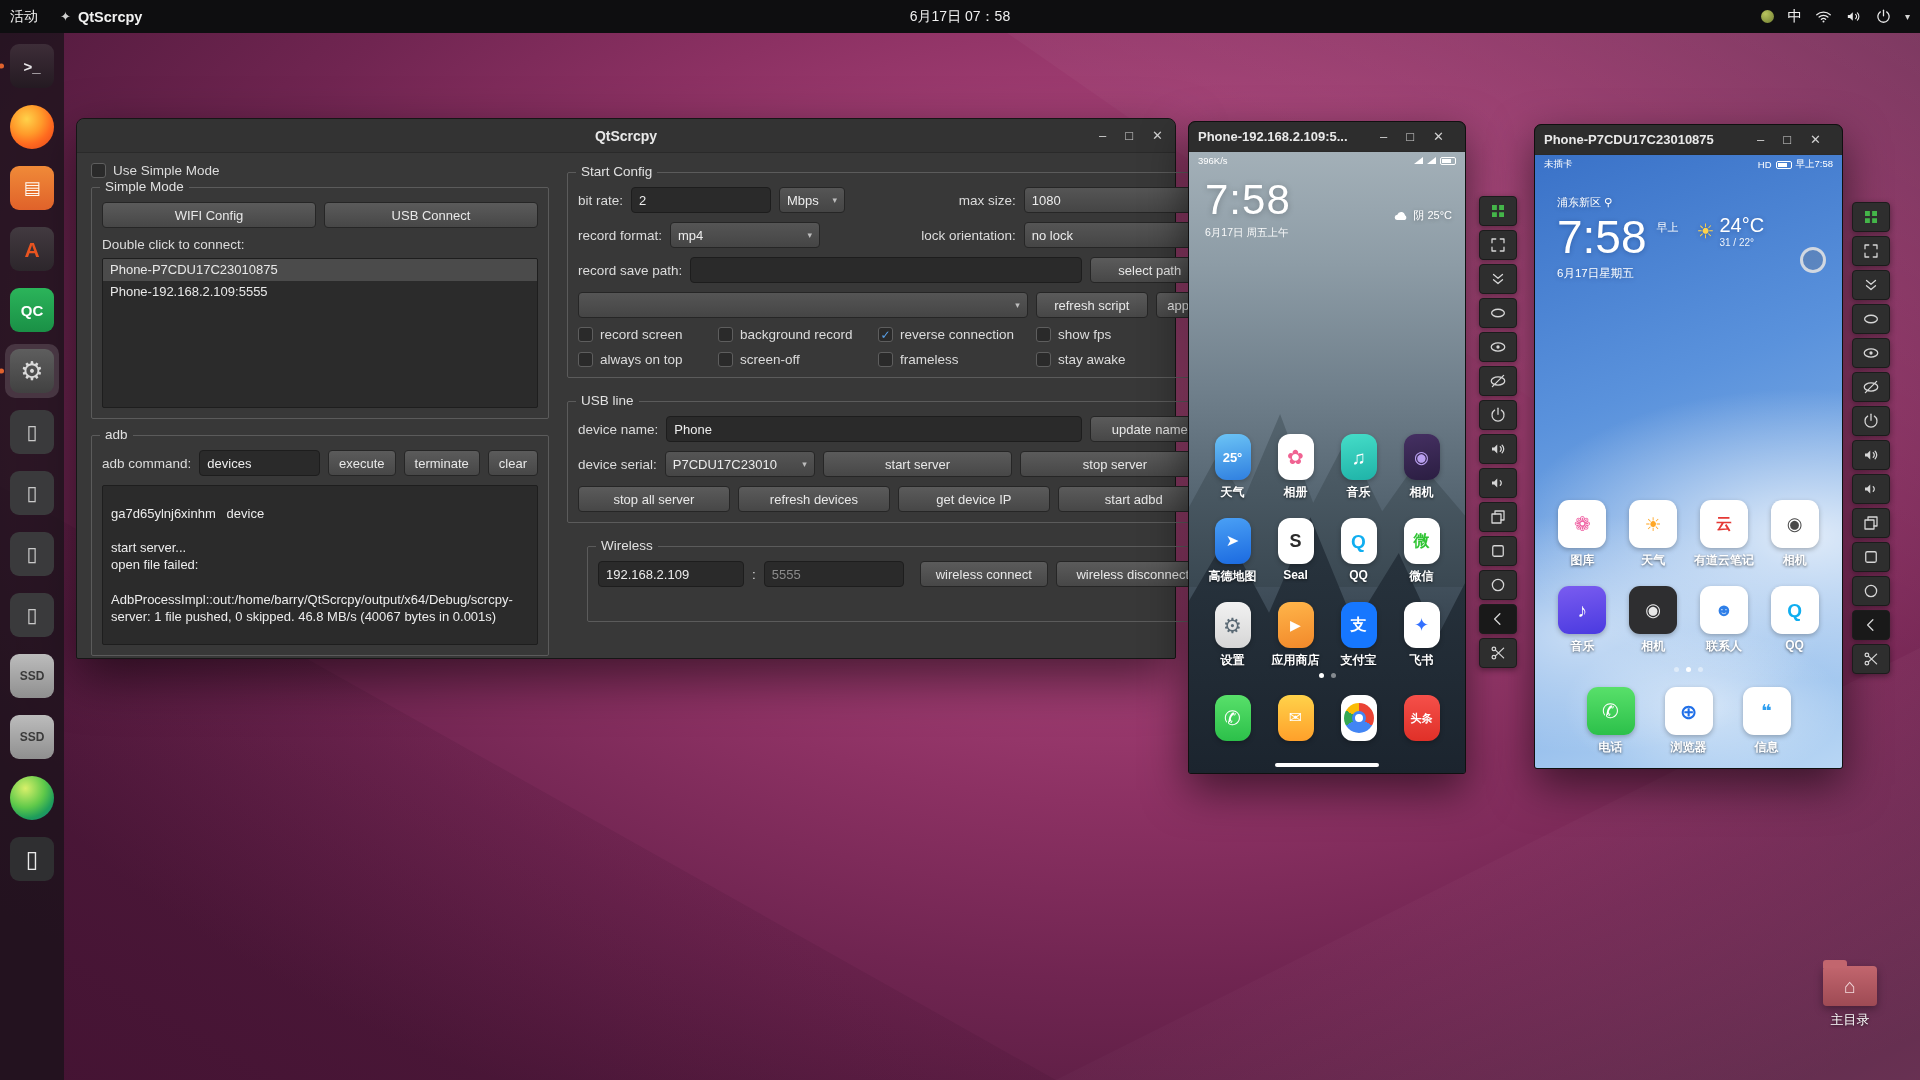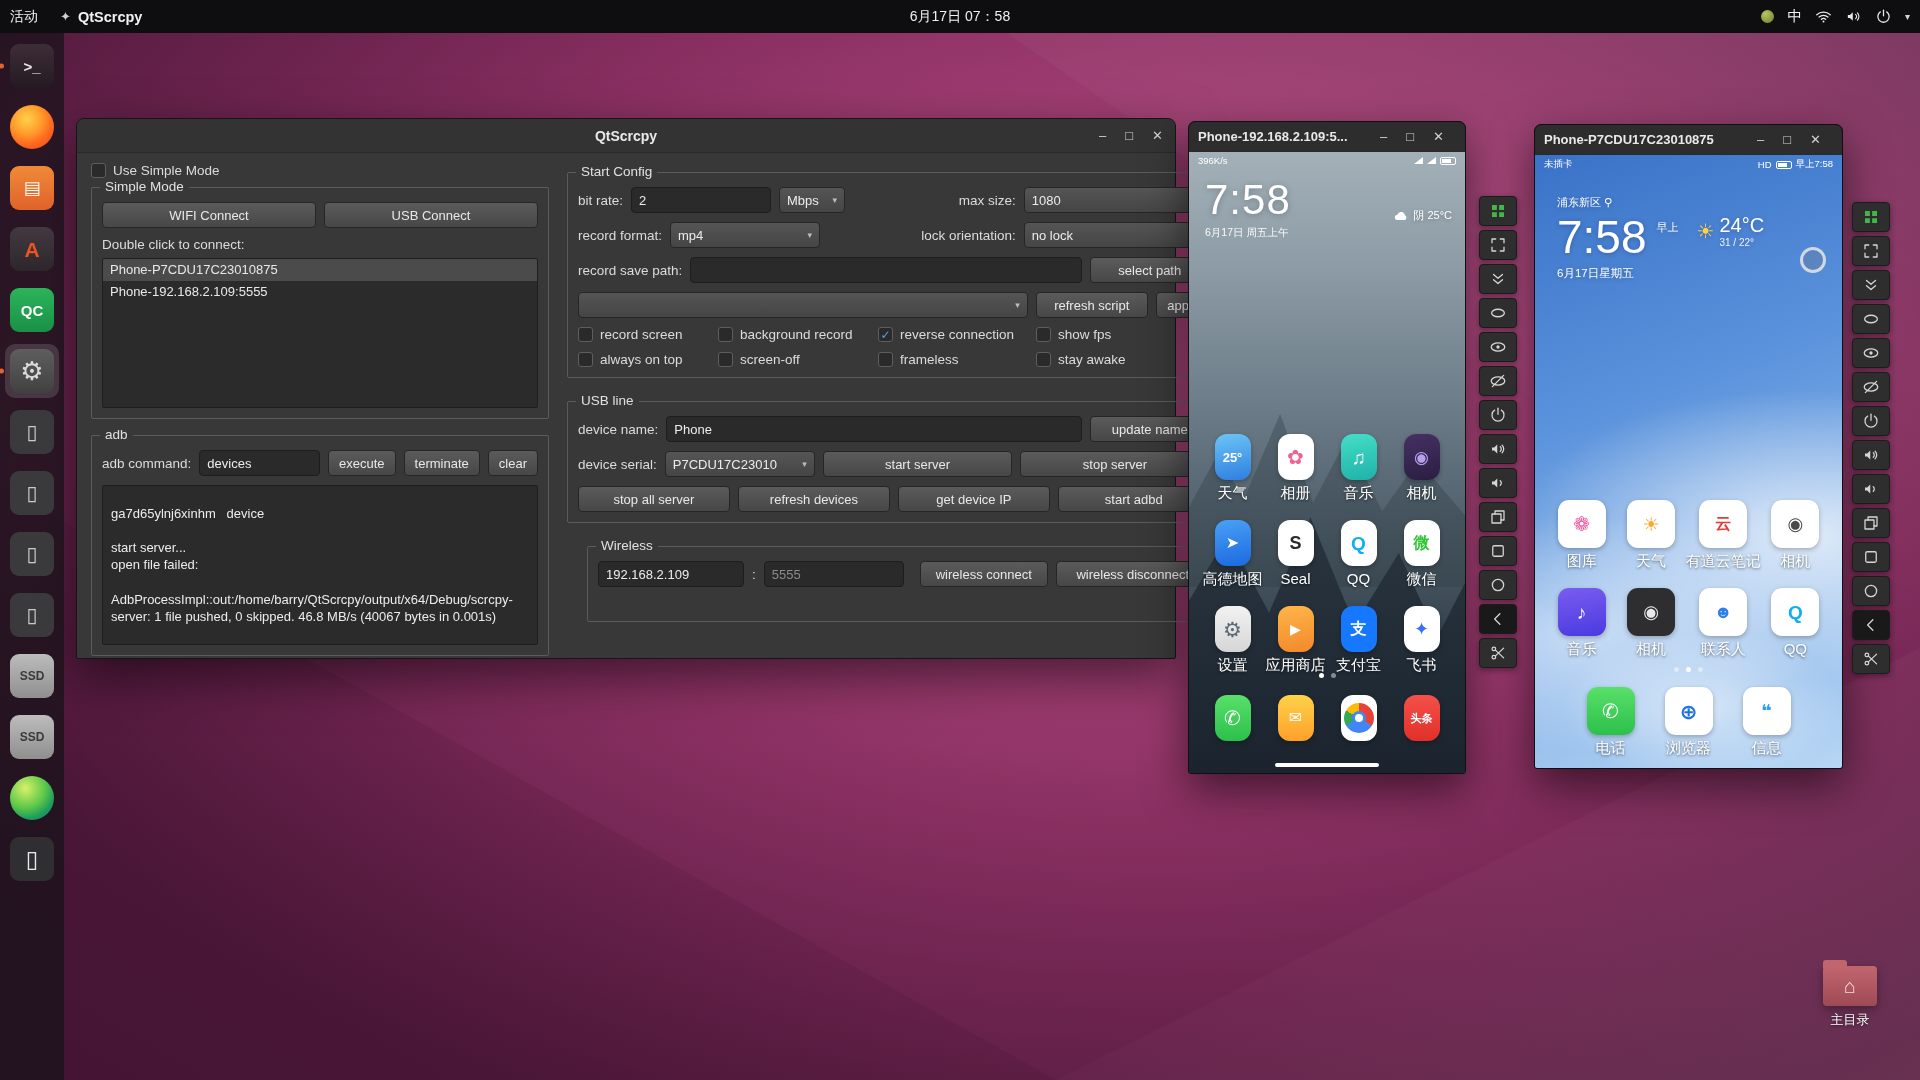--- a/index.html
+++ b/index.html
@@ -137,21 +137,21 @@
   .miui-date { font-size:10.5px; margin-top:4px; opacity:0.95; }
   .miui-weather { position:absolute; right:13px; top:56px; color:#fff; font-size:11px; z-index:3;
     display:flex; align-items:center; gap:4px; text-shadow:0 1px 4px rgba(0,0,0,0.3); }
   .papps { position:absolute; left:0; right:0; display:grid; grid-template-columns:repeat(4,1fr);
     row-gap:17px; padding:0 12px; z-index:3; }
   .p1apps { top:282px; }
   .papp { display:flex; flex-direction:column; align-items:center; gap:4px; }
   .picon { width:36px; height:46px; border-radius:12px; display:flex; align-items:center;
     justify-content:center; box-shadow:0 2px 5px rgba(0,0,0,0.25); }
   .picon span { font-weight:bold; line-height:1; }
-  .plabel { color:#fff; font-size:15px; text-shadow:0 1px 3px rgba(0,0,0,0.6); white-space:nowrap; }
+  .plabel { color:#fff; font-size:12px; text-shadow:0 1px 3px rgba(0,0,0,0.6); white-space:nowrap;font-weight:bold; }
   .pdots { position:absolute; left:0; right:0; display:flex; justify-content:center; gap:7px; z-index:3; }
   .p1dots { top:521px; }
   .pdot { width:5px; height:5px; border-radius:50%; background:rgba(255,255,255,0.45); }
   .pdot.on { background:#fff; }
   .pdockrow { position:absolute; left:0; right:0; display:grid; grid-template-columns:repeat(4,1fr);
     padding:0 12px; z-index:3; }
   .p1dock { top:543px; }
   .homebar { position:absolute; bottom:7px; left:50%; transform:translateX(-50%);
     width:104px; height:4px; border-radius:2px; background:#fff; z-index:3; }
 
@@ -335,21 +335,21 @@
 
       <div class="col-left">
         <label class="cb">
           <span class="cbbox"></span>
           <span>Use Simple Mode</span>
         </label>
 
         <div class="group">
           <span class="gtitle">Simple Mode</span>
           <div class="row">
-            <button class="btn flex1">WIFI Connect</button>
+            <button class="btn flex1">WIFI Config</button>
             <button class="btn flex1">USB Connect</button>
           </div>
           <div class="lbl hint">Double click to connect:</div>
           <div class="devlist">
               <div class="devitem selected">Phone-P7CDU17C23010875</div>
               <div class="devitem">Phone-192.168.2.109:5555</div>
             </div>
         </div>
 
         <div class="group adb-group">

